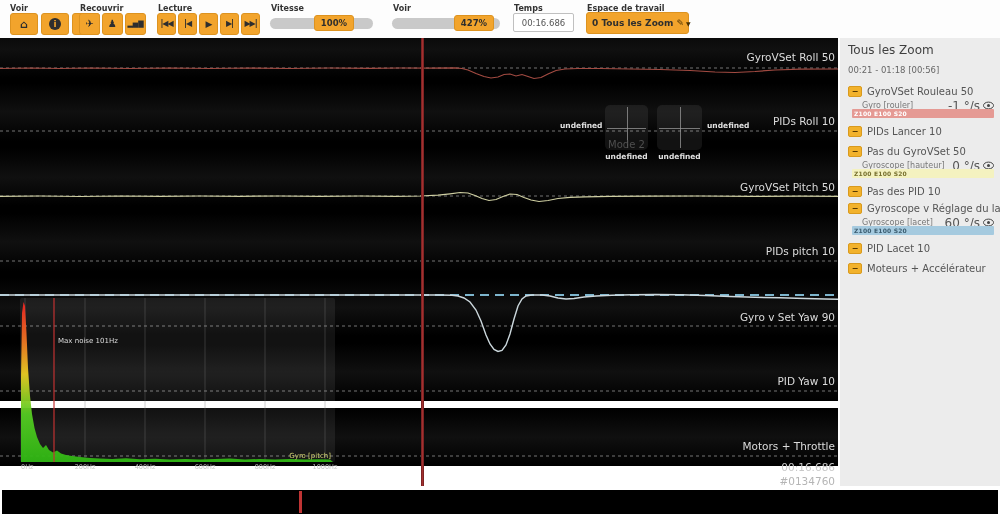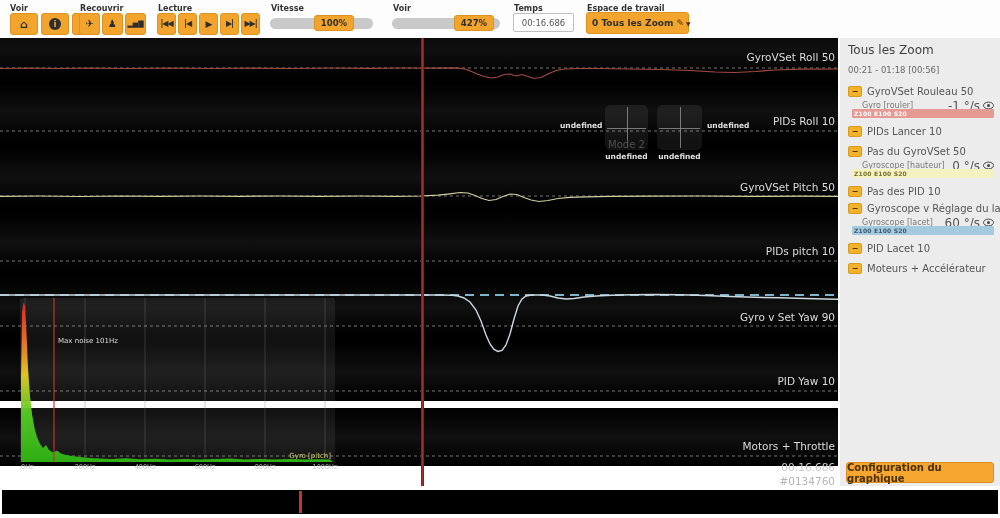--- a/index.html
+++ b/index.html
@@ -288,20 +288,19 @@
     <div class="sb-head" style="top:204px">
       <span class="minus-ic">−</span>
       <span class="lbl">PID Lacet 10</span>
     </div>
 
     <div class="sb-head" style="top:224px">
       <span class="minus-ic">−</span>
       <span class="lbl">Moteurs + Accélérateur</span>
     </div>
 
-    <div id="config-btn">Configuration du graphique</div>
   </div>
 
   <div id="seekbar">
     <div id="seek-marker"></div>
   </div>
 
 </div>
 
 </body></html>

